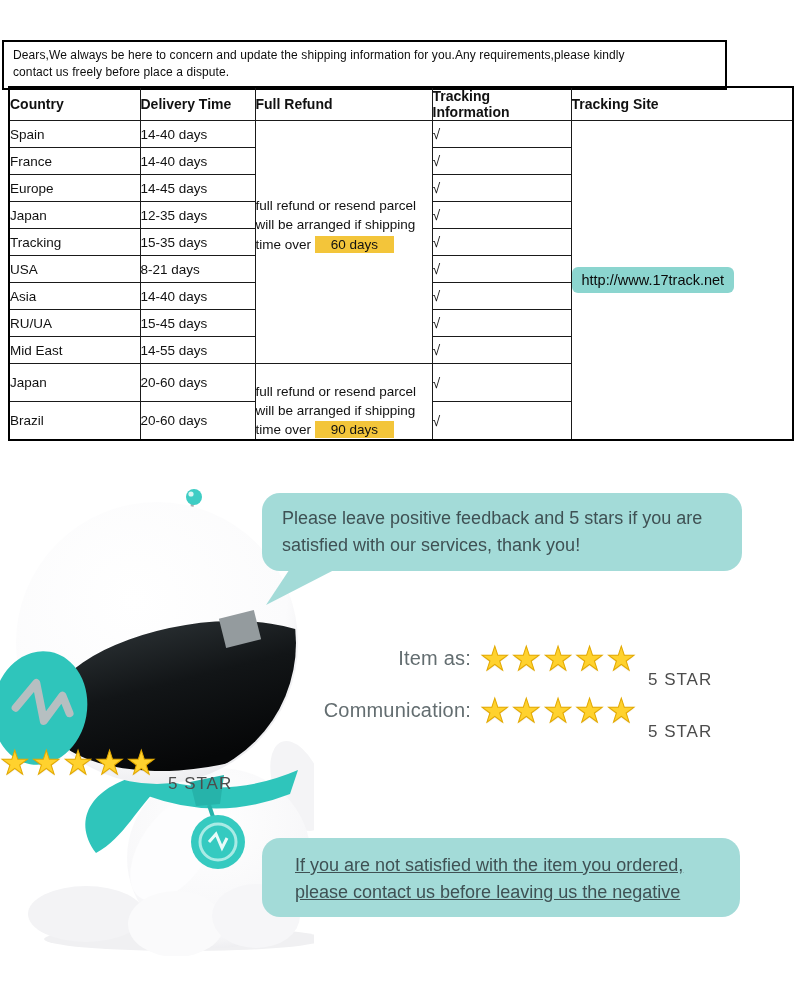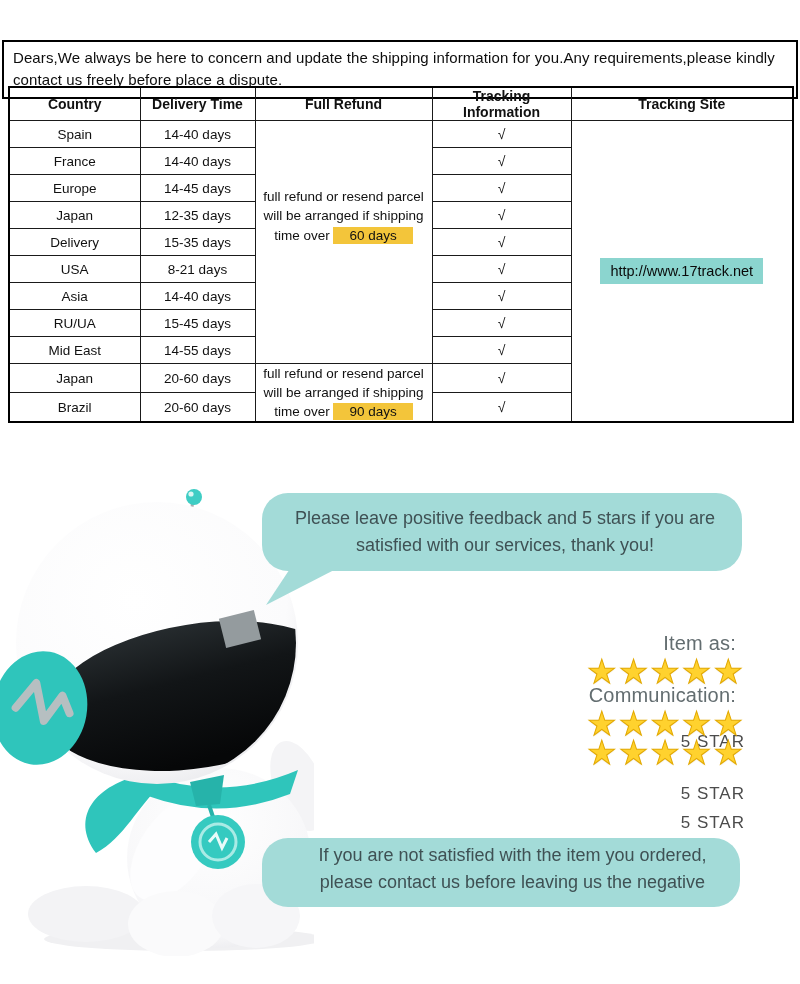--- a/index.html
+++ b/index.html
@@ -12,68 +12,67 @@
     --label_gray:#636d70;
     --table_ink:#111111;
   }
   html,body{margin:0;padding:0;background:#ffffff;}
   .page{
     position:relative;width:800px;height:984px;background:#ffffff;overflow:hidden;
     font-family:"Liberation Sans", sans-serif;color:#111;
   }
   
   .notice{
-    position:absolute;left:2px;top:40px;width:796px;box-sizing:border-box;
+    position:absolute;left:2px;top:40px;width:725px;box-sizing:border-box;
     border:2px solid #000;padding:5px 9px 6px 9px;
-    font-size:15px;line-height:1.45;color:#0d0d0d;letter-spacing:.1px;
+    font-size:12px;line-height:1.45;color:#0d0d0d;letter-spacing:.1px;
   }
   .notice span{display:block;white-space:nowrap;}
   
   table.ship{
     position:absolute;left:8px;top:86px;width:784px;
     border-collapse:collapse;border:2px solid #000;table-layout:fixed;
   }
   table.ship th, table.ship td{
-    border:1px solid #1a1a1a;text-align:center;vertical-align:middle;
+    border:1px solid #1a1a1a;text-align:left;vertical-align:middle;
     font-size:13.5px;color:var(--table_ink);padding:0;overflow:hidden;
   }
   table.ship th{height:28px;font-weight:bold;font-size:14px;}
   table.ship td{height:26px;}
   td.refund{
     text-align:left;padding:0 4px 0 8px;line-height:1.42;font-size:13.5px;
   }
-  td.refund .inner{display:block;}
+  td.refund .inner{display:block;margin-top:18px;}
   td.refund .lift{transform:translateY(-26px);}
   .hl{background:var(--highlight_yellow);padding:1px 16px;}
   td.site-cell{vertical-align:middle;}
   .link-chip{
     display:inline-block;background:var(--teal_link);color:#0a0a0a;
-    padding:5px 10px;font-size:14.5px;cursor:pointer;
+    padding:5px 10px;font-size:14.5px;cursor:pointer;border-radius:6px;
   }
   .check{font-size:14px;}
   
   .hero{position:absolute;left:0;top:408px;width:800px;height:576px;}
   .robot{position:absolute;left:-6px;top:78px;}
   .bubble{
-    position:absolute;background:var(--teal_bubble);border-radius:26px;
+    position:absolute;background:var(--teal_bubble);border-radius:18px;
     color:var(--bubble_text);font-size:18px;line-height:1.5;
     box-sizing:border-box;
-    text-align:center;
   }
   .bubble span{display:block;white-space:nowrap;}
   .bubble1{left:262px;top:85px;width:480px;padding:12px 14px 12px 20px;}
   .tail1{
     position:absolute;left:266px;top:161px;width:70px;height:36px;
     background:var(--teal_bubble);
     clip-path:polygon(34% 0,100% 0,0 100%);
   }
-  .bubble2{left:262px;top:430px;width:478px;padding:4px 10px 11px 33px;}
+  .bubble2{left:262px;top:430px;width:478px;padding:14px 10px 11px 33px;text-decoration:underline;}
   
   .ratings{position:absolute;left:0;top:224px;width:745px;}
-  .rating-row{display:flex;align-items:flex-end;height:52px;flex-direction:column;}
+  .rating-row{display:flex;align-items:center;height:52px;}
   .rating-label{
     width:480px;text-align:right;font-size:20px;color:var(--label_gray);
     padding-right:9px;box-sizing:border-box;letter-spacing:.2px;
   }
   .stars{white-space:nowrap;line-height:1;}
   .star{
     font-size:33px;color:var(--star_gold);letter-spacing:2px;
     -webkit-text-stroke:1px #e3a900;
     text-shadow:0 1px 1px rgba(150,110,0,.25);
   }
@@ -130,21 +129,21 @@
       <td>Europe</td>
       <td>14-45 days</td>
       <td><span class="check">√</span></td>
     </tr>
     <tr>
       <td>Japan</td>
       <td>12-35 days</td>
       <td><span class="check">√</span></td>
     </tr>
     <tr>
-      <td>Delivery</td>
+      <td>Tracking</td>
       <td>15-35 days</td>
       <td><span class="check">√</span></td>
     </tr>
     <tr>
       <td>USA</td>
       <td>8-21 days</td>
       <td><span class="check">√</span></td>
     </tr>
     <tr>
       <td>Asia</td>

